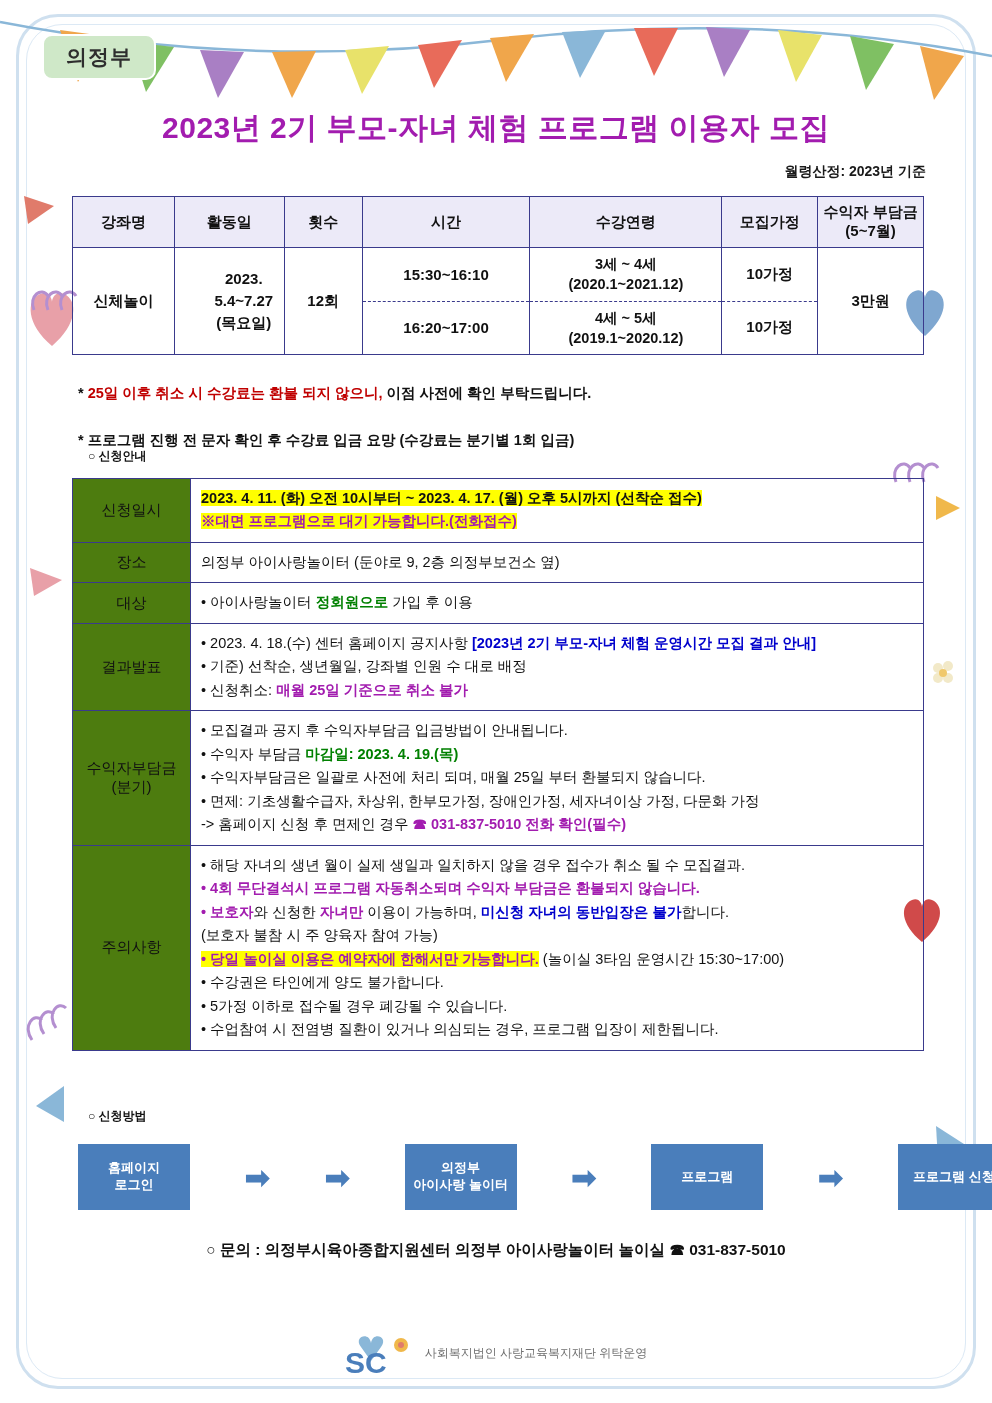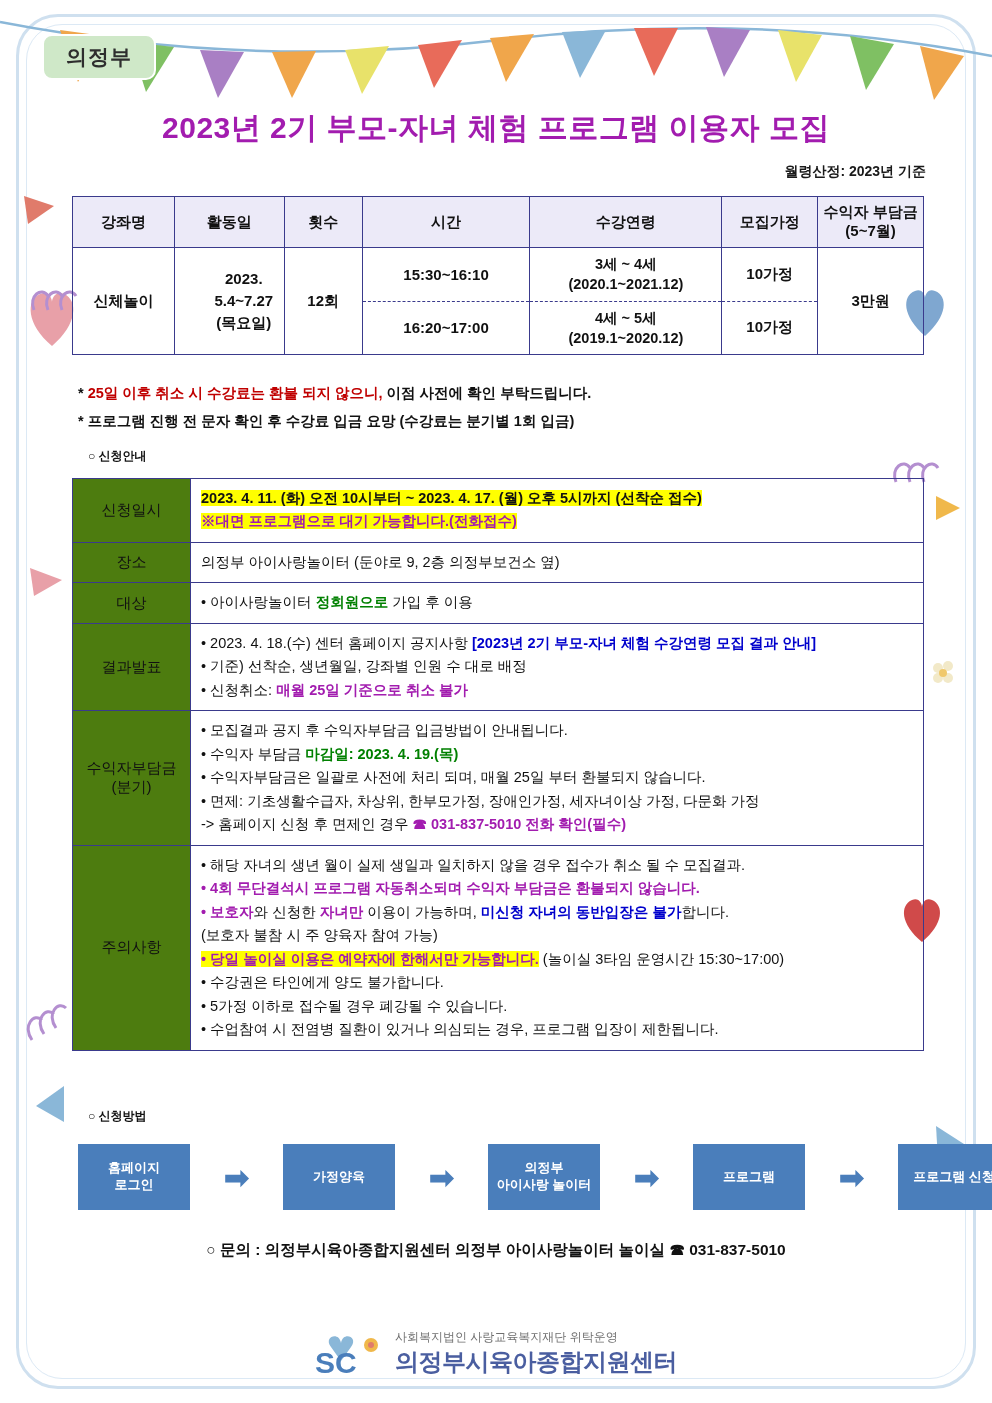--- a/index.html
+++ b/index.html
@@ -77,21 +77,21 @@
   .cell-red { color: #c00000; font-weight: bold; font-size: 14.5px; }
   .dashed-bottom { border-bottom: 1px dashed #3a3a8c !important; }
   .dashed-top { border-top: 1px dashed #3a3a8c !important; }
 
   .note {
     position: absolute; left: 78px;
     font-size: 14.5px; color: #111; font-weight: bold;
   }
   .note .red { color: #c00000; }
   .note1 { top: 384px; }
-  .note2 { top: 412px; text-align: right; }
+  .note2 { top: 431px; text-align: right; }
 
   .sec-head {
     position: absolute; left: 88px;
     font-size: 12px; font-weight: bold; color: #111;
   }
   .sec-guide { top: 448px; }
 
   
   .tbl-guide {
     position: absolute; left: 72px; top: 478px; width: 852px;
@@ -286,21 +286,21 @@
     </tr>
     <tr>
       <td class="lbl">대상</td>
       <td class="body">
         <span>• 아이사랑놀이터 </span><span class="green b">정회원으로</span><span> 가입 후 이용</span>
       </td>
     </tr>
     <tr>
       <td class="lbl">결과발표</td>
       <td class="body">
-        <div><span>• 2023. 4. 18.(수) 센터 홈페이지 공지사항 </span><span class="blue b">[2023년 2기 부모-자녀 체험 수강연령 모집 결과 안내]</span></div>
+        <div><span>• 2023. 4. 18.(수) 센터 홈페이지 공지사항 </span><span class="blue b">[2023년 2기 부모-자녀 체험 운영시간 모집 결과 안내]</span></div>
         <div>• 기준) 선착순, 생년월일, 강좌별 인원 수 대로 배정</div>
         <div><span>• 신청취소: </span><span class="red b">매월 25일 기준으로 취소 불가</span></div>
       </td>
     </tr>
     <tr>
       <td class="lbl" style="white-space:pre-line;margin-left:6px;">수익자부담금
 (분기)</td>
       <td class="body">
         <div>• 모집결과 공지 후 수익자부담금 입금방법이 안내됩니다.</div>
         <div><span>• 수익자 부담금 </span><span class="green b">마감일: 2023. 4. 19.(목)</span></div>
@@ -324,38 +324,36 @@
     </tr>
   </tbody>
     </table>
 
   <div class="sec-head sec-method">○ 신청방법</div>
 
   <div class="flow">
     <div class="flow-box">홈페이지
 로그인</div>
     <div class="flow-arrow">➡</div>
-    <div class="flow-box">가정양육</div>
     <div class="flow-arrow">➡</div>
     <div class="flow-box">의정부
 아이사랑 놀이터</div>
     <div class="flow-arrow">➡</div>
     <div class="flow-box">프로그램</div>
     <div class="flow-arrow">➡</div>
     <div class="flow-box">프로그램 신청</div>
   </div>
 
   <div class="contact">○ 문의 : 의정부시육아종합지원센터 의정부 아이사랑놀이터 놀이실 ☎ 031-837-5010</div>
 
   <div class="footer">
     <svg width="70" height="52">
       <path d="M16 20 C 8 10, 24 4, 26 16 C 28 4, 44 10, 36 20 L 26 34 Z" fill="#8ab7d8"></path>
       <text x="0" y="46" font-size="30" font-weight="bold" fill="#4a7ebb" font-family="Liberation Sans, sans-serif">SC</text>
       <circle cx="56" cy="18" r="7" fill="#f0b84b"></circle>
       <circle cx="56" cy="18" r="3" fill="#e07b6b"></circle>
     </svg>
     <div class="footer-text-wrap">
       <div class="footer-small">사회복지법인 사랑교육복지재단 위탁운영</div>
-      <div class="footer-big">의정부시육아종합지원센터</div>
     </div>
   </div>
 
 </div>
 
 </body></html>

